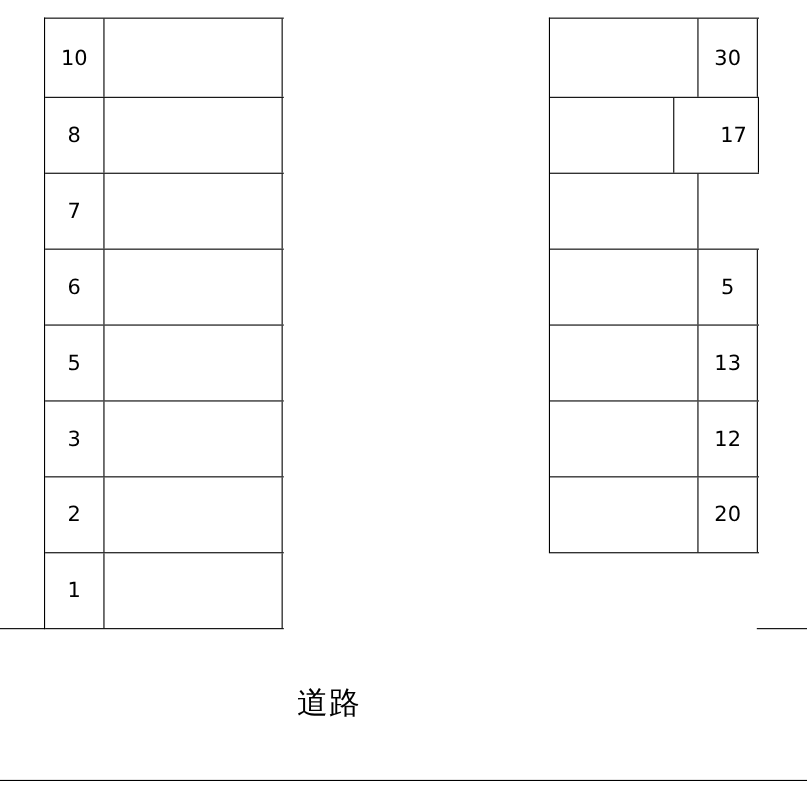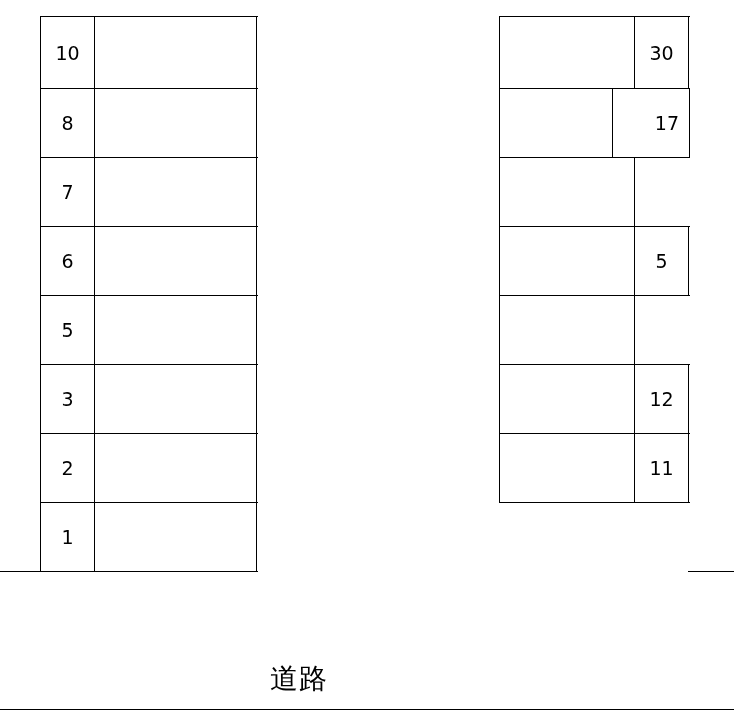--- a/index.html
+++ b/index.html
@@ -1,21 +1,21 @@
 <!DOCTYPE html>
 <html><head>
 <meta charset="utf-8">
 <style>
   html, body { margin:0; padding:0; background:#ffffff; }
   body { width:734px; height:727px; position:relative; overflow:hidden; font-family:"DejaVu Sans", "Liberation Sans", sans-serif; color:#000; }
   .block { position:absolute; border-left:1px solid #000; border-top:1px solid #000; }
   .row { display:flex; border-bottom:1px solid #000; box-sizing:border-box; }
   .cell { border-right:1px solid #000; box-sizing:border-box; display:flex; align-items:center; justify-content:center; font-size:19px; }
   .hline { position:absolute; height:1px; background:#000; }
-  .road-label { position:absolute; left:0; width:598px; top:620px; text-align:center; font-size:28px; letter-spacing:1px;margin-top:40px; }
+  .road-label { position:absolute; left:0; width:598px; top:620px; text-align:center; font-size:28px; letter-spacing:1px; }
 </style>
 </head>
 <body>
 
 <div class="block" style="left:40px; top:16px; width:217px;">
   <div class="row" style="height:72px;">
     <div class="cell" style="width:54px;">10</div>
     <div class="cell" style="width:162px;"></div>
   </div>
   <div class="row" style="height:69px;">
@@ -59,28 +59,29 @@
   </div>
   <div class="row" style="height:69px;">
     <div class="cell" style="width:135px;"></div>
   </div>
   <div class="row" style="height:69px;">
     <div class="cell" style="width:135px;"></div>
     <div class="cell" style="width:54px;">5</div>
   </div>
   <div class="row" style="height:69px;">
     <div class="cell" style="width:135px;"></div>
+    <div class="cell" style="width:54px;">13</div>
   </div>
   <div class="row" style="height:69px;">
     <div class="cell" style="width:135px;"></div>
     <div class="cell" style="width:54px;">12</div>
   </div>
   <div class="row" style="height:69px;">
     <div class="cell" style="width:135px;"></div>
-    <div class="cell" style="width:54px;">11</div>
+    <div class="cell" style="width:54px;">20</div>
   </div>
 </div>
 
 <div class="hline" style="left:0; top:571px; width:41px;"></div>
 <div class="hline" style="left:688px; top:571px; width:46px;"></div>
 <div class="hline" style="left:0; top:709px; width:734px;"></div>
 
 <div class="road-label">道路</div>
 
 </body></html>

